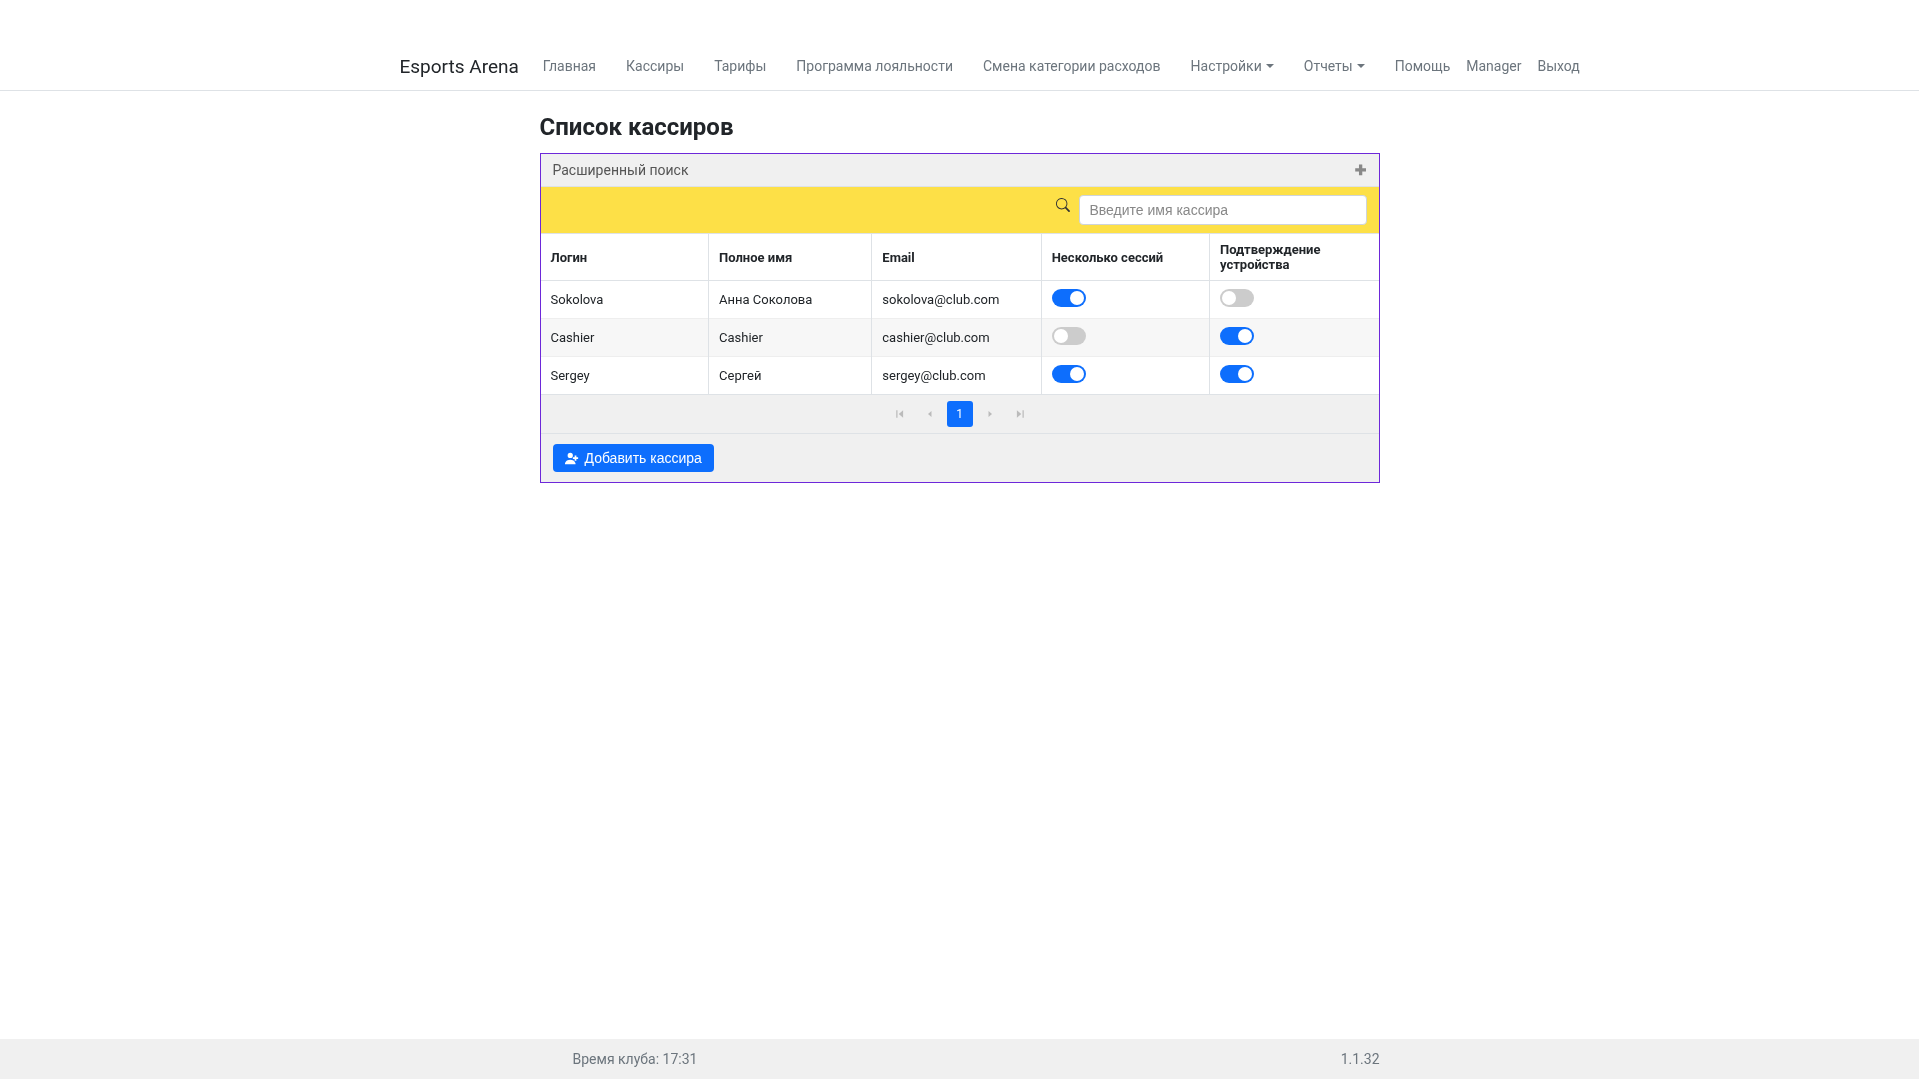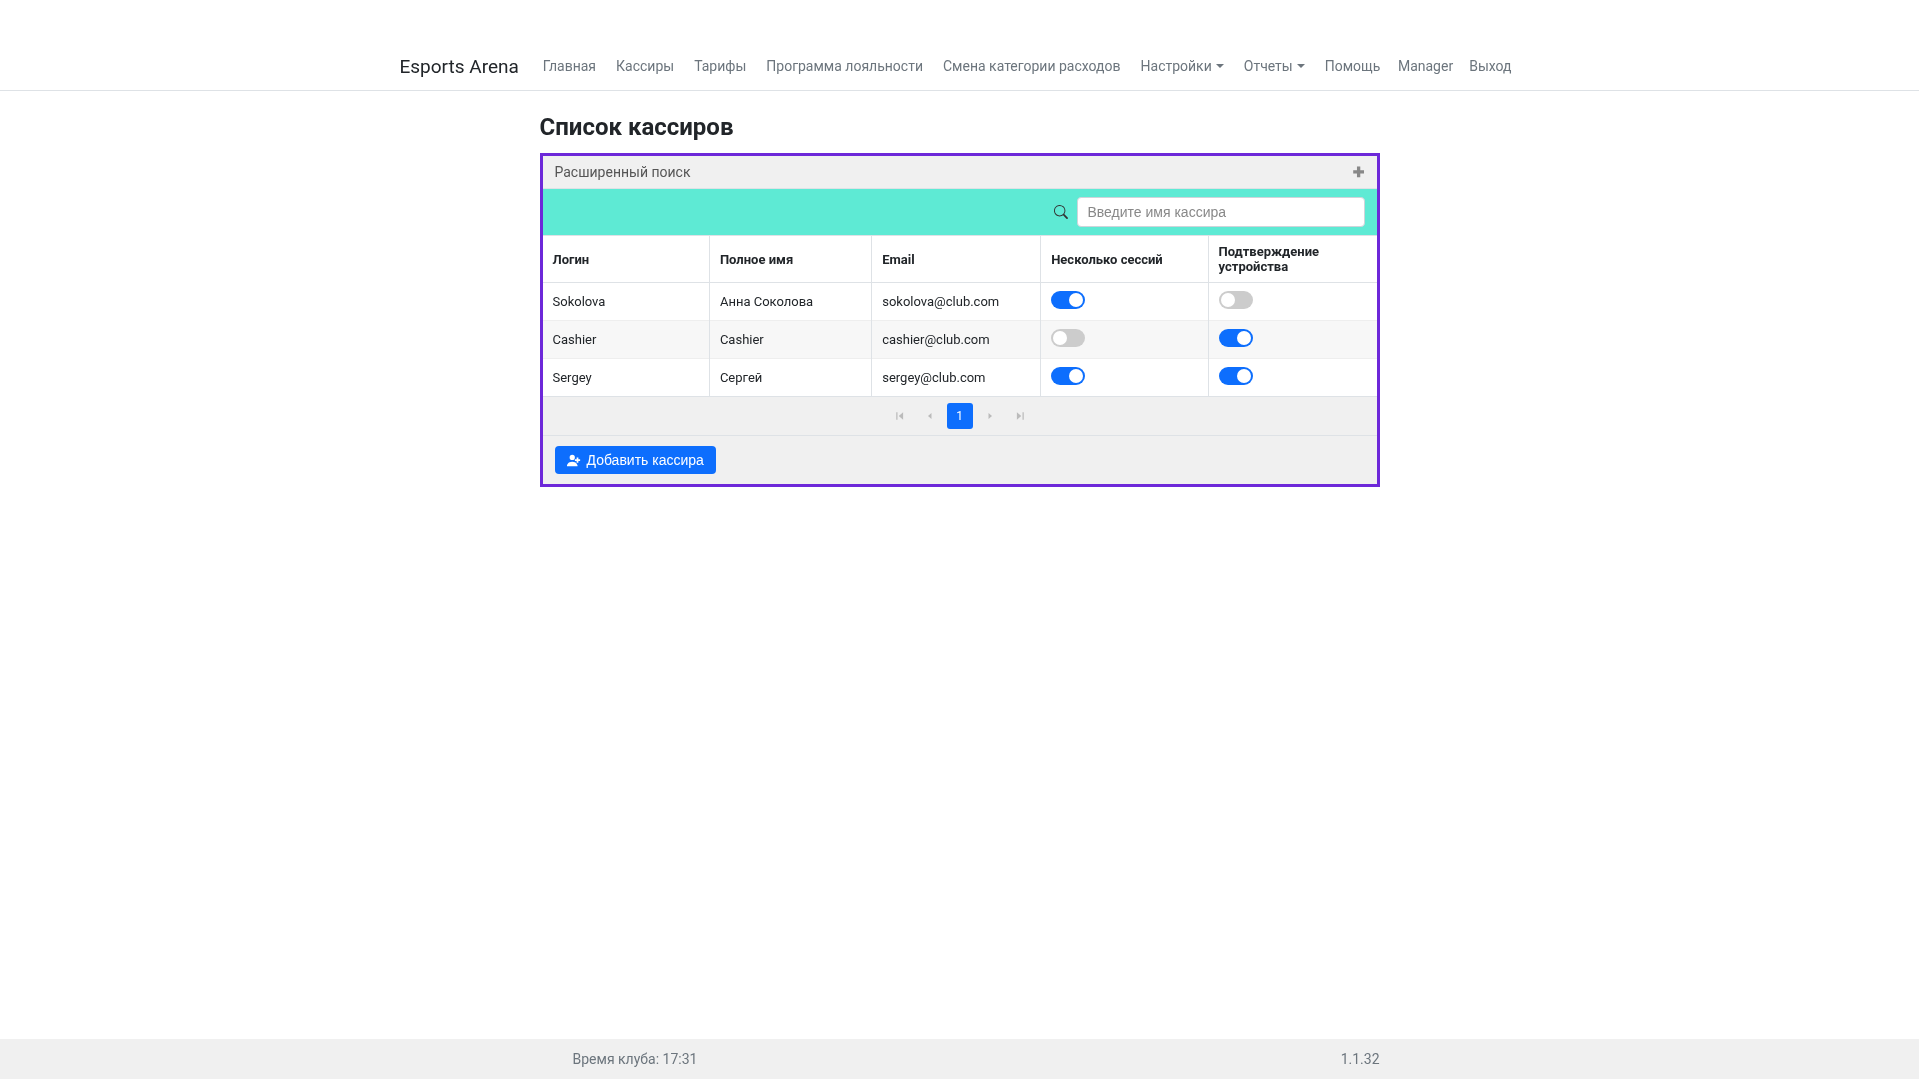--- a/index.html
+++ b/index.html
@@ -26,21 +26,21 @@
   }
   .brand {
     font-size: 19px;
     color: #212529;
     margin-right: 16px;
     white-space: nowrap;
   }
   .nav-left {
     display: flex;
     align-items: center;
-    gap: 4px;
+    gap: 14px;
   }
   .nav-link {
     color: #6c757d;
     padding: 8px 8px;
     cursor: pointer;
     font-size: 14px;
     white-space: nowrap;
     display: inline-flex;
     align-items: center;
   }
@@ -62,44 +62,44 @@
     max-width: 840px;
     margin: 0 auto;
     padding: 16px 0 60px;
   }
   h1.page-title {
     font-size: 24px;
     font-weight: 700;
     margin: 6px 0 12px;
   }
   .panel {
-    border: 3px solid #6d28d9;
+    border: 1px solid #6d28d9;
     background: #fff;
   }
   .adv-search {
     background: #f0f0f0;
     border-bottom: 1px solid #dee2e6;
     padding: 8px 12px;
     display: flex;
     align-items: center;
     justify-content: space-between;
     color: #555;
     cursor: pointer;
   }
   .plus-icon {
     font-size: 14px;
     color: #888;
     font-weight: bold;
   }
   .search-row {
-    background: #5eead4;
+    background: #fde047;
     border-bottom: 1px solid #dee2e6;
     padding: 8px 12px;
     display: flex;
-    align-items: center;
+    align-items: flex-start;
     justify-content: flex-end;
   }
   .search-icon {
     width: 20px; height: 20px;
     display: inline-flex;
     align-items: center;
     justify-content: center;
     margin-right: 6px;
     color: #333;
   }

